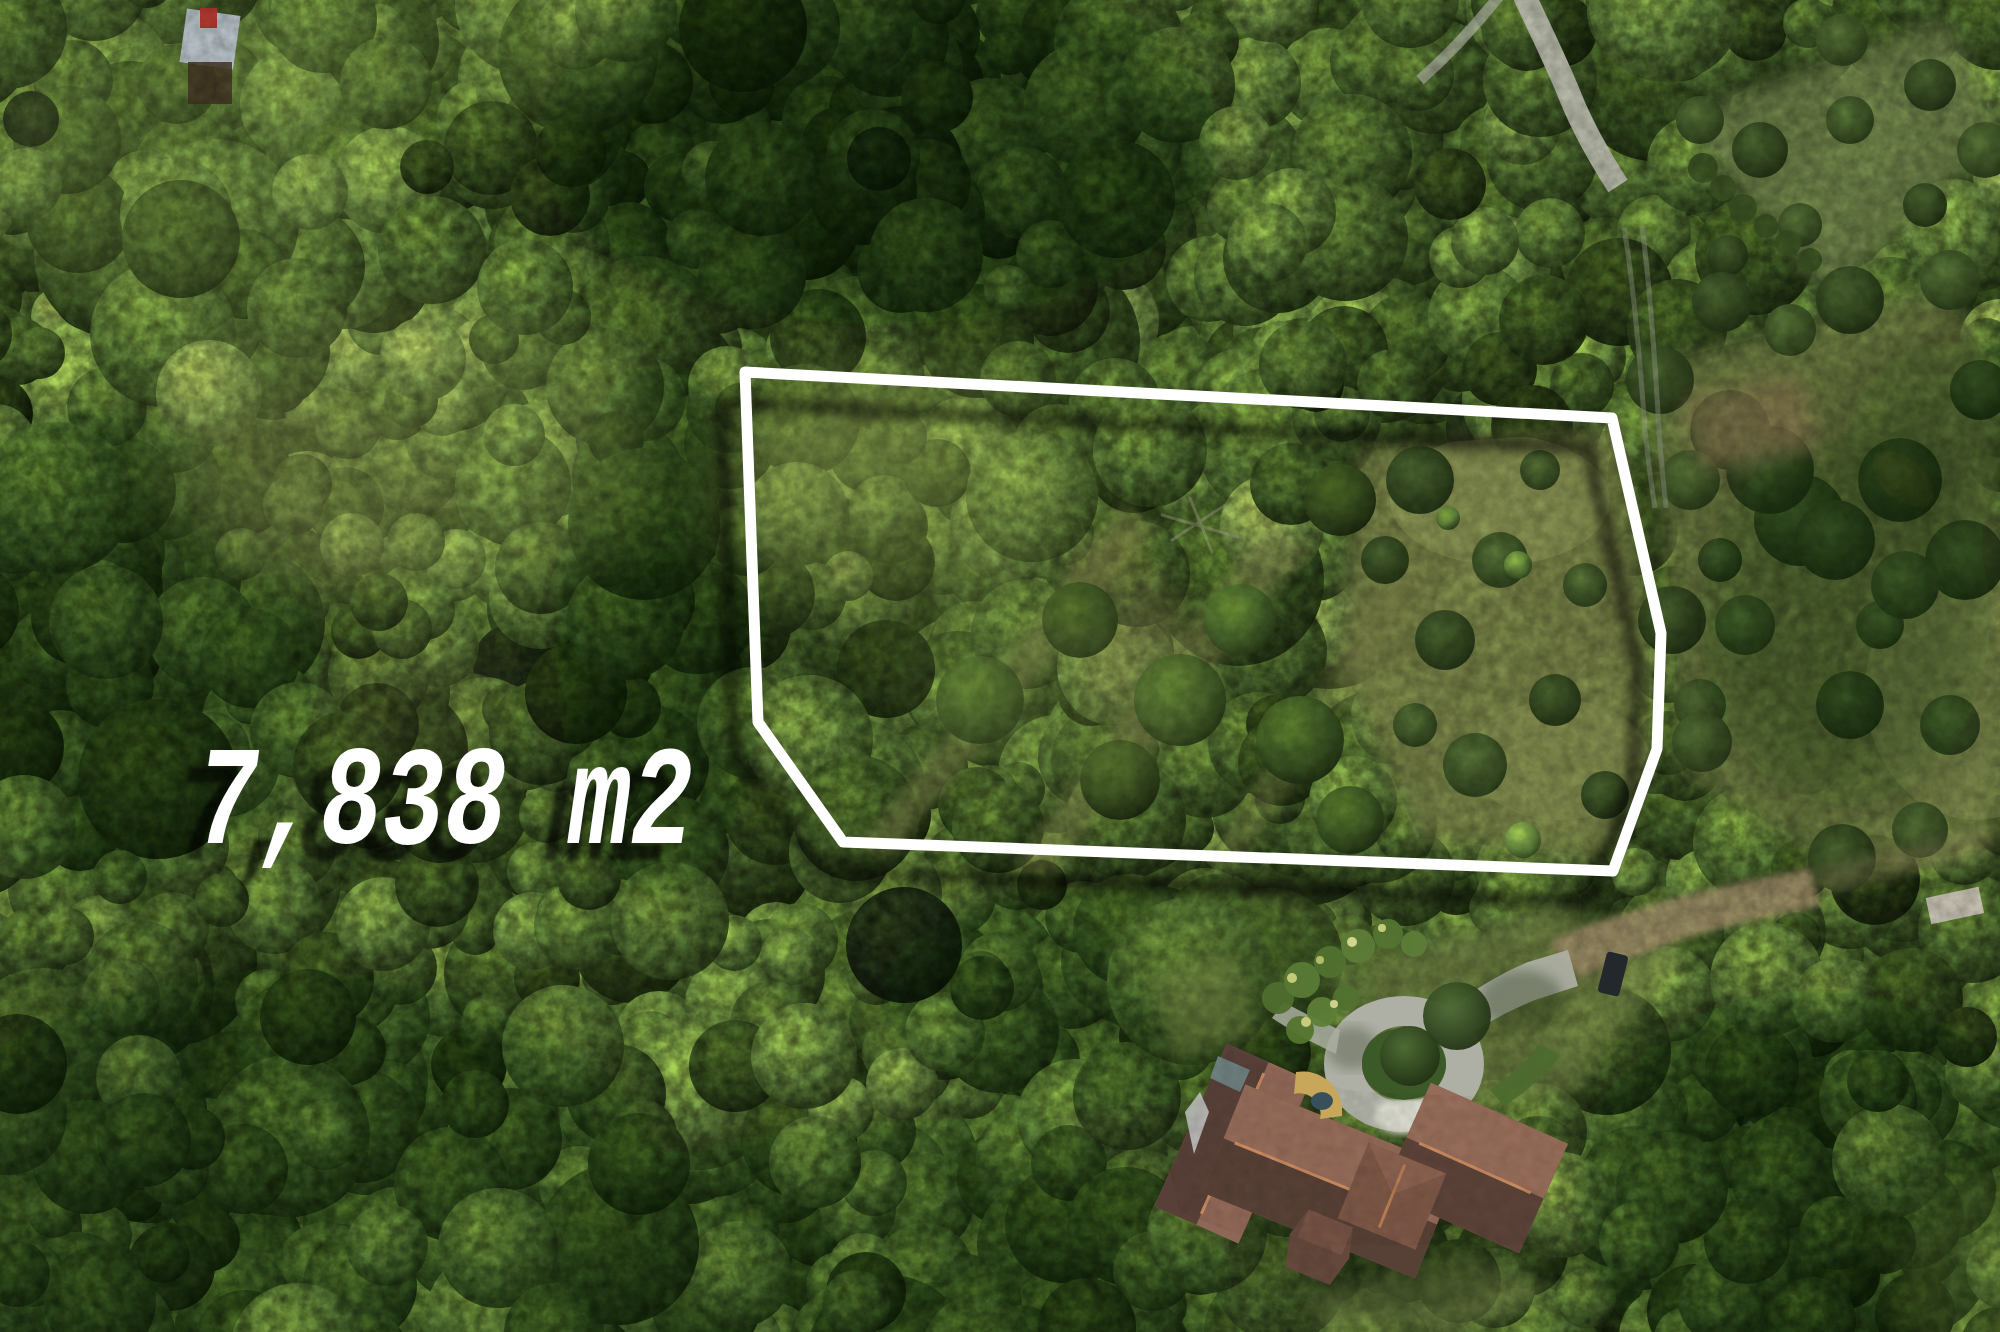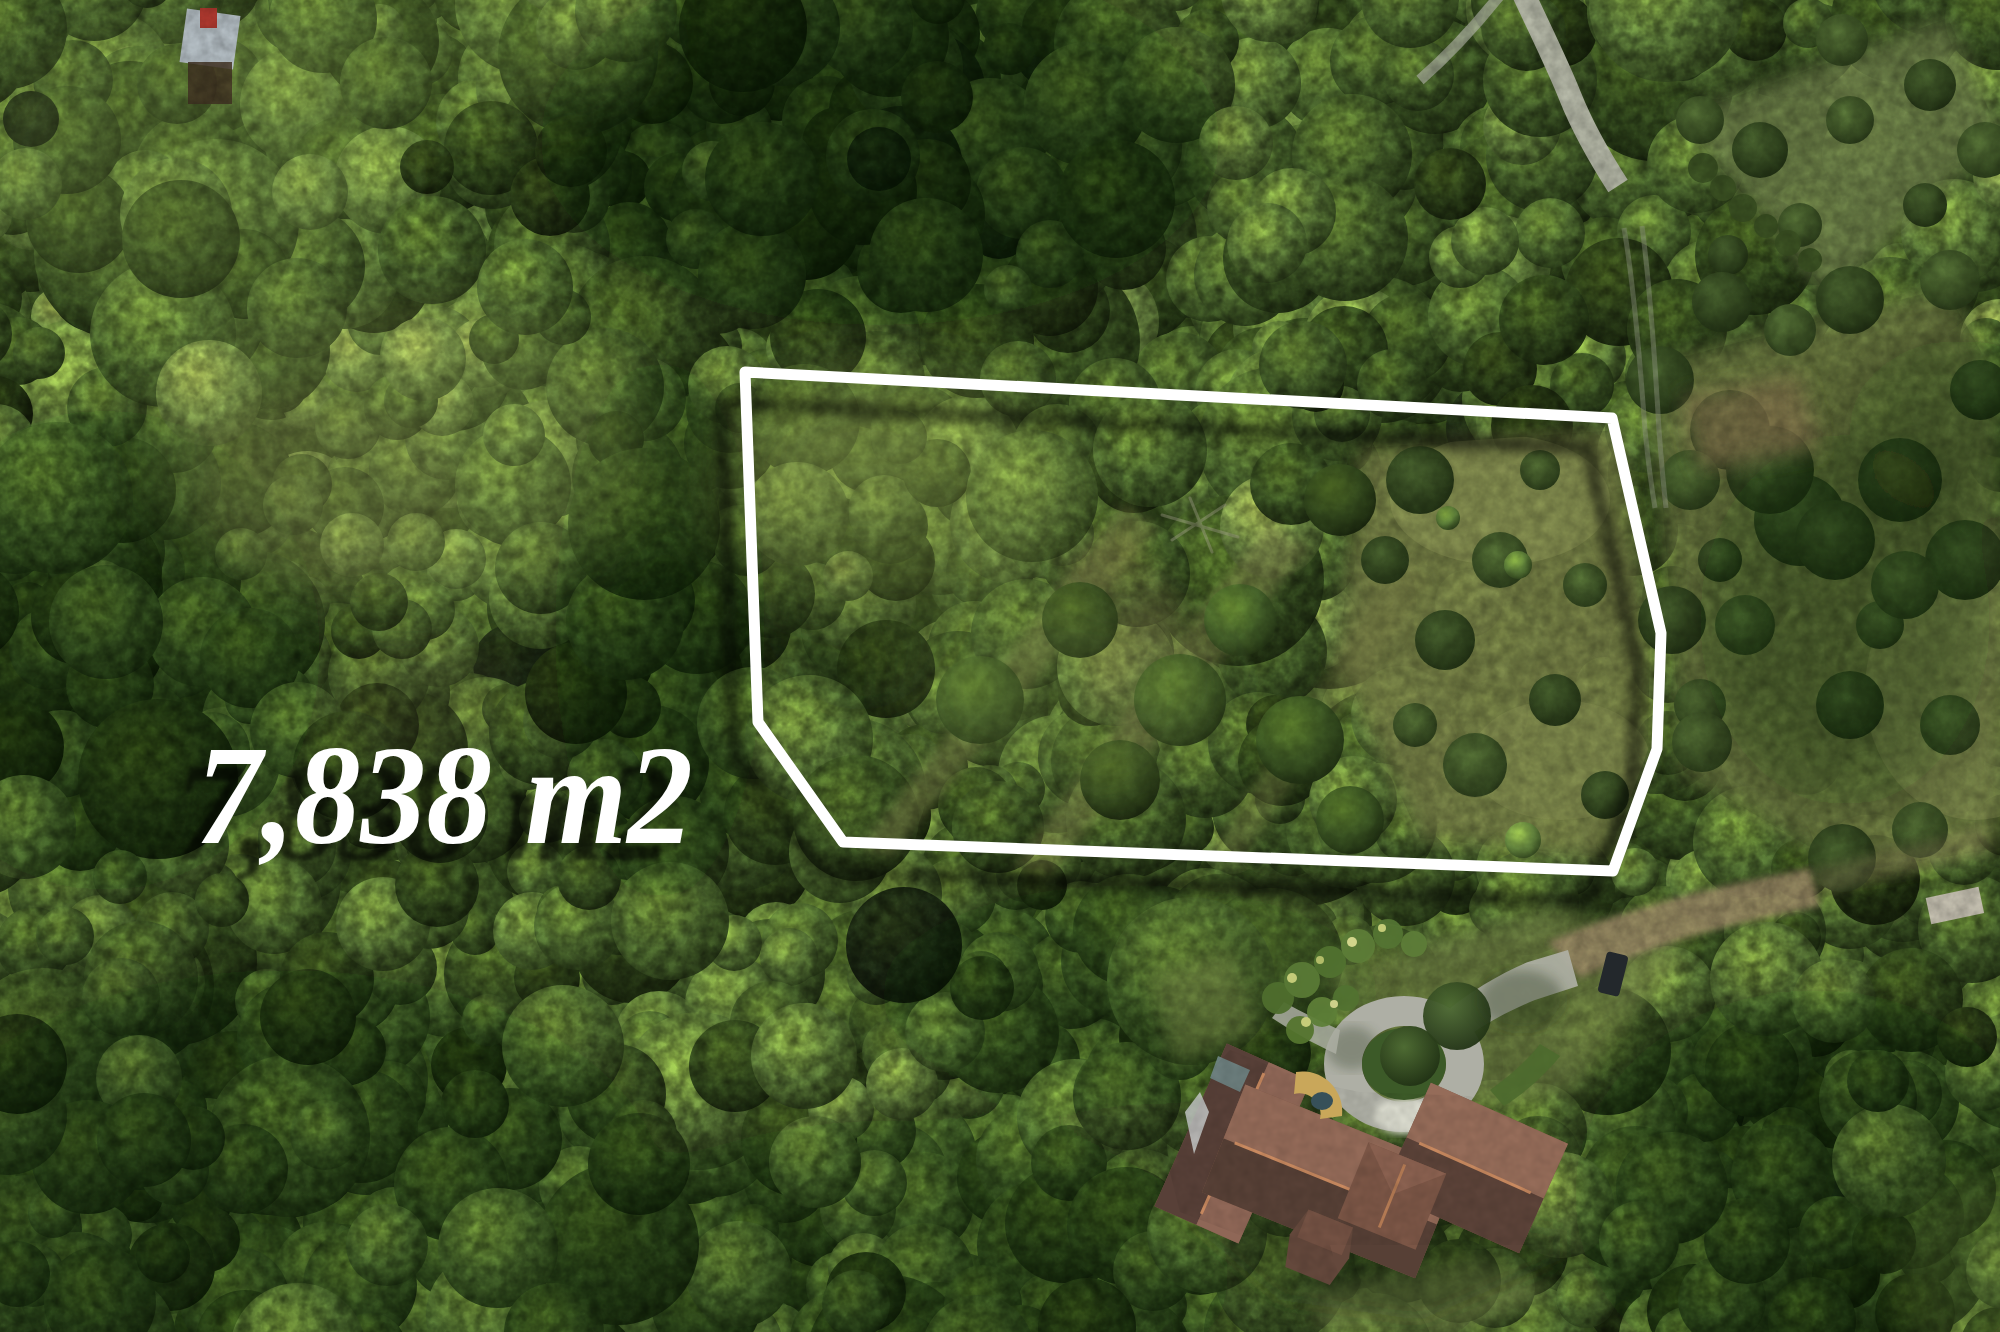--- a/index.html
+++ b/index.html
@@ -1,16 +1,16 @@
 <!DOCTYPE html>
 <html><head>
 <meta charset="utf-8">
 <style>
   html,body{margin:0;padding:0;background:#2e441d;overflow:hidden;}
-  .wrap{width:1584px;height:1332px;position:relative;font-family:Liberation Serif, serif;text-align:center;}
+  .wrap{width:1584px;height:1332px;position:relative;font-family:Liberation Mono, monospace;text-align:center;}
   svg{display:block;}
 </style>
 </head>
 <body>
 <div class="wrap">
 <svg width="2000" height="1332" viewBox="0 0 2000 1332" xmlns="http://www.w3.org/2000/svg">
 <defs>
 <radialGradient id="g0" cx="0.38" cy="0.32" r="0.75">
           <stop offset="0" stop-color="#364c21"></stop>
           <stop offset="0.55" stop-color="#22331a"></stop>

